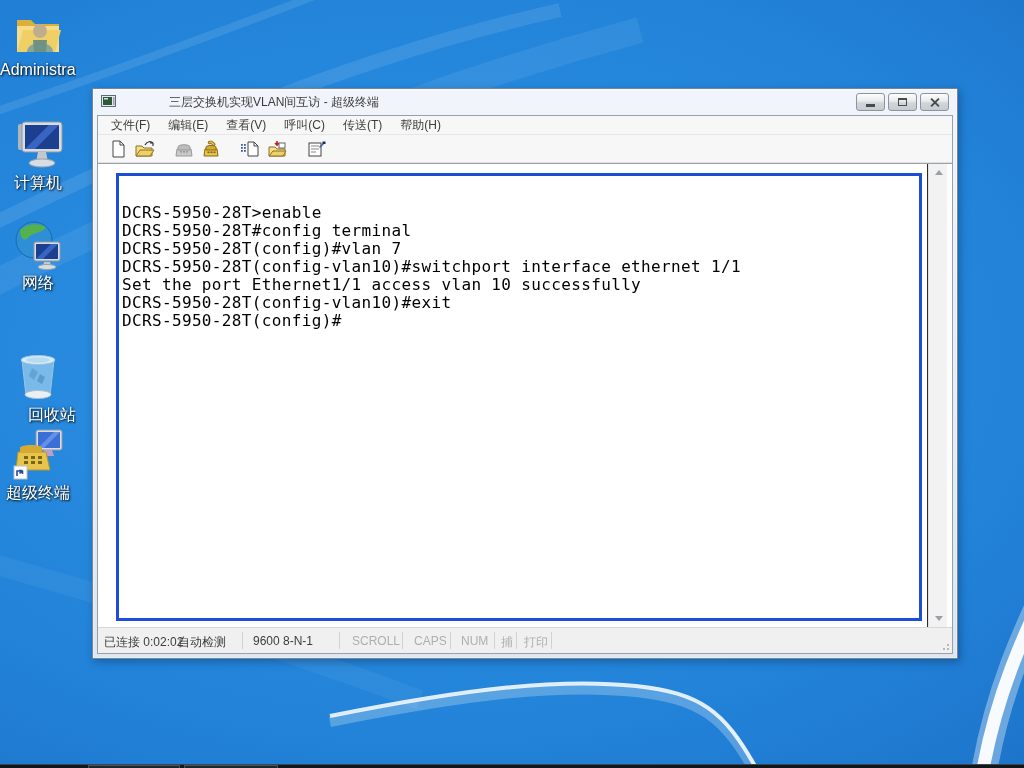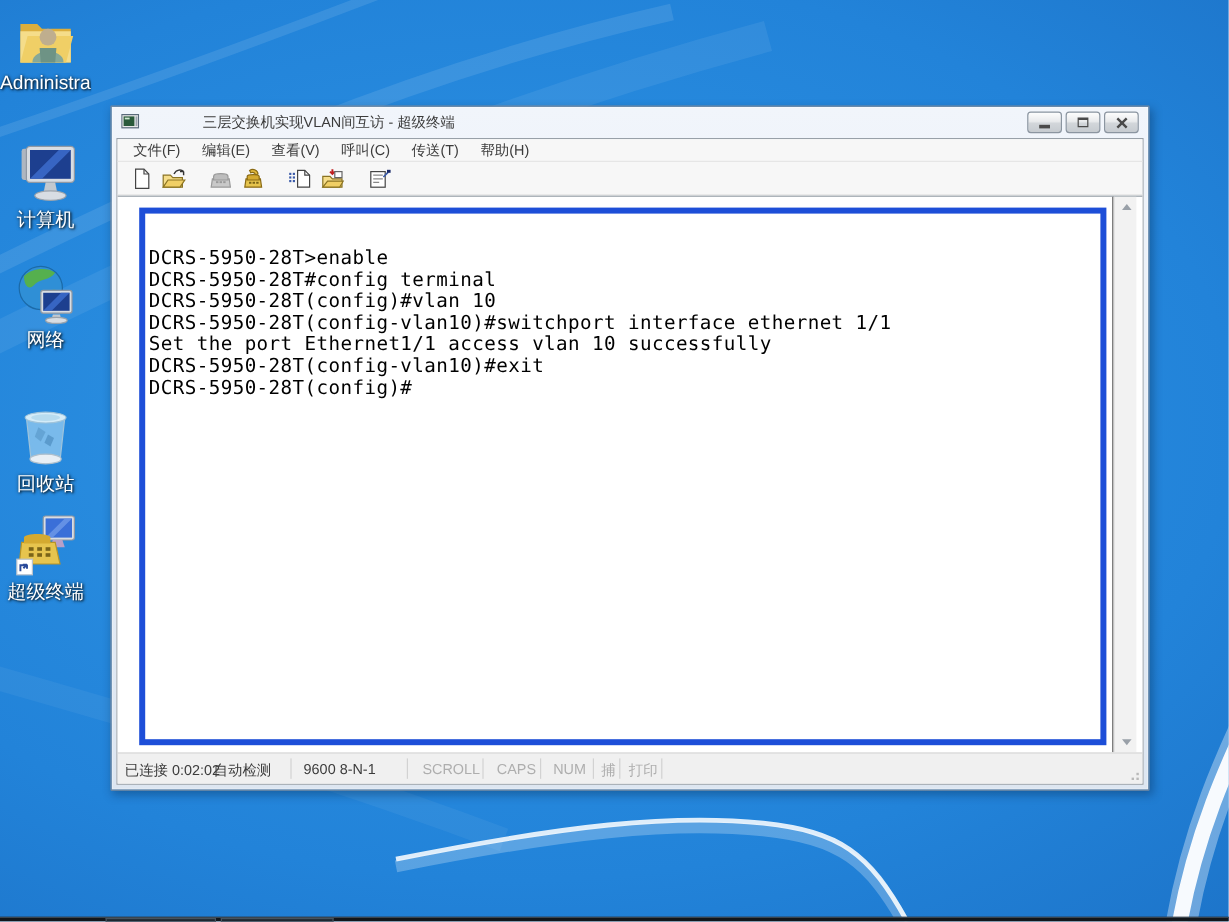--- a/index.html
+++ b/index.html
@@ -64,21 +64,21 @@
     height:28px; background:#f7f7f7; border-bottom:1px solid #e0e0e0;
     display:flex; align-items:center; padding-left:8px; gap:4px; flex:0 0 auto;
   }
   .tbtn { width:23px; height:22px; display:flex; align-items:center;
     justify-content:center; border:1px solid transparent; border-radius:2px; }
   .tgap { width:8px; }
 
   .client { position:relative; flex:1; background:#fff; border-top:1px solid #9aa2aa; }
   .termbox {
     position:absolute; left:18px; top:9px; width:806px; height:448px;
-    border:5px solid #1d4ed8; background:#fff; overflow:hidden;
+    border:3px solid #1d4ed8; background:#fff; overflow:hidden;
     padding:28px 0 0 3px;
   }
   .termline {
     font-family:"DejaVu Sans Mono","Liberation Mono",monospace;
     font-size:16px; line-height:18px; letter-spacing:0.35px;
     color:#000; white-space:pre;
   }
   .vsep-line { position:absolute; top:0; bottom:0; right:24px; width:1px; background:#2a2a2a; }
   .vscroll {
     position:absolute; top:0; bottom:0; right:5px; width:19px;
@@ -159,21 +159,21 @@
     <circle cx="22" cy="22" r="18" fill="none" stroke="#1b6aa8"></circle>
     <rect x="22" y="24" width="26" height="19" rx="2" fill="#d8dde3" stroke="#8f98a3"></rect>
     <rect x="24" y="26" width="22" height="15" fill="#1d3f8f"></rect>
     <path d="M24 41 L39 26 L46 26 L31 41 Z" fill="#3f6fd0" opacity="0.8"></path>
     <path d="M32 44 L38 44 L39 48 L31 48 Z" fill="#c2c8cf"></path>
     <ellipse cx="35" cy="49" rx="9" ry="2.5" fill="#d8dde3" stroke="#9aa2ab"></ellipse>
   </svg>
   <div class="lbl">网络</div>
 </div>
 
-<div class="desktop-icon" style="left:0px; top:338px;">
+<div class="desktop-icon" style="left:0px; top:350px;text-align:right;">
   <svg class="ic" width="48" height="52" viewBox="0 0 48 52">
     <path d="M8 10 L40 10 L36 46 L12 46 Z" fill="rgba(190,225,245,0.55)" stroke="#9fc3da"></path>
     <path d="M18 18 L24 22 L20 30 L15 26 Z" fill="#5f9fd0" opacity="0.8"></path>
     <path d="M26 24 L31 27 L28 34 L23 31 Z" fill="#4f8fc0" opacity="0.7"></path>
     <ellipse cx="24" cy="10" rx="17" ry="4.5" fill="#d5ecf8" stroke="#9fc3da"></ellipse>
     <ellipse cx="24" cy="10" rx="12" ry="2.8" fill="#b8dcef"></ellipse>
     <ellipse cx="24" cy="44.5" rx="13" ry="4" fill="#e8eff5" stroke="#aebfcc"></ellipse>
   </svg>
   <div class="lbl">回收站</div>
 </div>
@@ -295,21 +295,21 @@
           <path d="M13 7 L17 3 L18 4 L14 8 Z" fill="#3a5aa8"></path>
           <rect x="16.5" y="1.5" width="3" height="2.5" fill="#1a2a6a"></rect>
         </svg>
       </div>
     </div>
 
     <div class="client">
       <div class="termbox">
         <div class="termline">DCRS-5950-28T&gt;enable</div>
         <div class="termline">DCRS-5950-28T#config terminal</div>
-        <div class="termline">DCRS-5950-28T(config)#vlan 10</div>
+        <div class="termline">DCRS-5950-28T(config)#vlan 7</div>
         <div class="termline">DCRS-5950-28T(config-vlan10)#switchport interface ethernet 1/1</div>
         <div class="termline">Set the port Ethernet1/1 access vlan 10 successfully</div>
         <div class="termline">DCRS-5950-28T(config-vlan10)#exit</div>
         <div class="termline">DCRS-5950-28T(config)#</div>
       </div>
       <div class="vsep-line"></div>
       <div class="vscroll">
         <div class="varrow up">
             <div class="tri-up"></div>
           </div>

